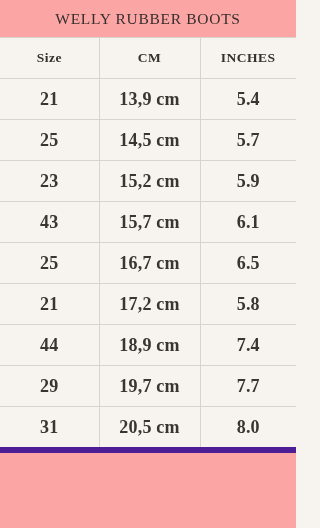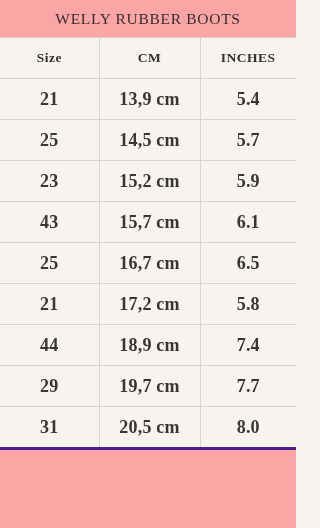--- a/index.html
+++ b/index.html
@@ -67,21 +67,21 @@
   table.size-table thead th {
     font-size: 13.5px;
     letter-spacing: 0.5px;
     color: #34302c;
   }
   table.size-table tbody td {
     font-size: 18px;
     letter-spacing: 0.2px;
   }
   table.size-table tbody tr:last-child td {
-    border-bottom: 3px solid #4c1d95;
+    border-bottom: 6px solid #4c1d95;
   }
 </style>
 </head>
 <body>
 
 <div class="sheet">
 
   <h1 class="chart-title">WELLY RUBBER BOOTS</h1>
 
   <table class="size-table">

